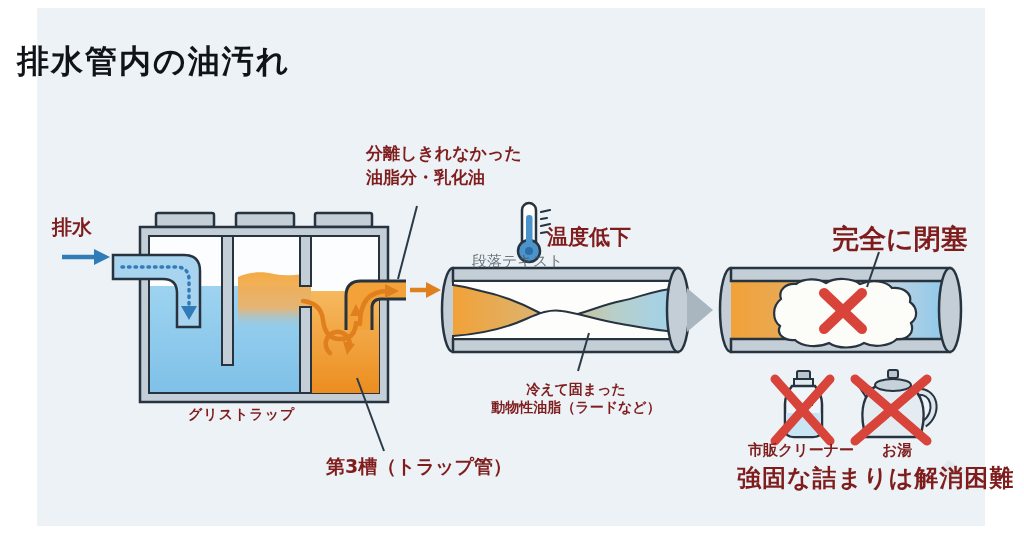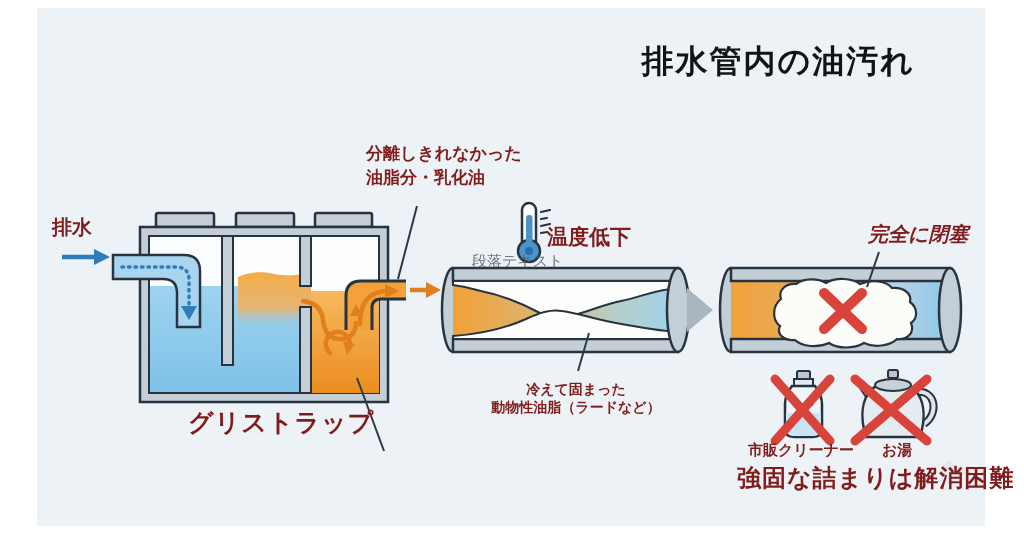--- a/index.html
+++ b/index.html
@@ -7,31 +7,31 @@
     position:relative;width:1024px;height:538px;background:#ffffff;overflow:hidden;
     font-family:"DejaVu Sans","Liberation Sans",sans-serif;color:#14191e;
   }
   .canvas{
     position:absolute;left:37px;top:8px;width:948px;height:518px;
     background:#edf2f6;
   }
   .svg-layer{position:absolute;left:0;top:0;width:1024px;height:538px;}
   .txt{position:absolute;white-space:pre-line;}
   .title{
-    left:5px;top:40px;width:910px;text-align:right;
+    left:17px;top:40px;width:910px;text-align:left;
     font-size:32px;font-weight:bold;letter-spacing:2px;color:#101419;
   }
   .lbl-bold{font-weight:bold;color:#7f1d1d;}
   .t-haisui{left:52px;top:214px;font-size:20px;text-align:center;}
   .t-annot1{left:366px;top:141px;font-size:17px;line-height:1.42;}
   .t-ondo{left:547px;top:223px;font-size:21px;}
   .t-danraku{left:472px;top:252px;font-size:15px;font-weight:normal;color:rgba(74,88,99,0.8);}
   .t-hieta{left:430px;top:380px;width:292px;text-align:center;font-size:14px;line-height:1.32;}
-  .t-kanzen{left:868px;top:221px;font-size:20px;font-style:italic;}
-  .t-gtrap{left:188px;top:406px;font-size:25px;letter-spacing:1px;}
+  .t-kanzen{left:832px;top:221px;font-size:27px;}
+  .t-gtrap{left:188px;top:406px;font-size:14px;letter-spacing:1px;}
   .t-dai3{left:326px;top:454px;font-size:19px;}
   .t-shihan{left:748px;top:441px;font-size:15px;}
   .t-oyu{left:882px;top:441px;font-size:15px;}
   .t-kyoko{left:737px;top:462px;font-size:24px;letter-spacing:1px;}
 </style>
 </head>
 <body>
 
 <div class="stage">
   <div class="canvas"></div>
@@ -196,16 +196,17 @@
   <div class="txt title">排水管内の油汚れ</div>
   <div class="txt lbl-bold t-haisui">排水</div>
   <div class="txt lbl-bold t-annot1">分離しきれなかった
 油脂分・乳化油</div>
   <div class="txt lbl-bold t-ondo">温度低下</div>
   <div class="txt t-danraku">段落テキスト</div>
   <div class="txt lbl-bold t-hieta">冷えて固まった
 動物性油脂（ラードなど）</div>
   <div class="txt lbl-bold t-kanzen">完全に閉塞</div>
   <div class="txt lbl-bold t-gtrap">グリストラップ</div>
+  <div class="txt lbl-bold t-dai3">第3槽（トラップ管）</div>
   <div class="txt lbl-bold t-shihan">市販クリーナー</div>
   <div class="txt lbl-bold t-oyu">お湯</div>
   <div class="txt lbl-bold t-kyoko">強固な詰まりは解消困難</div>
 </div>
 
 </body></html>

